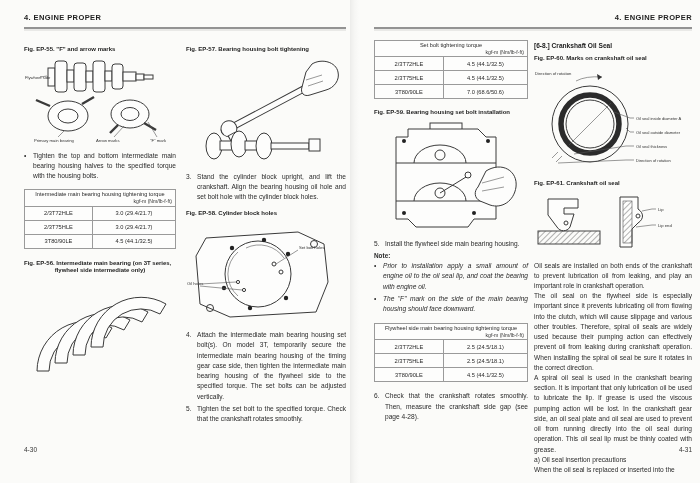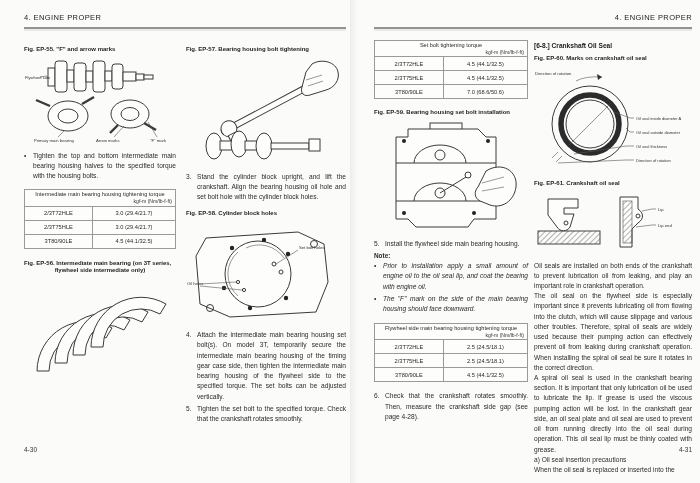--- a/index.html
+++ b/index.html
@@ -1,19 +1,19 @@
 <!DOCTYPE html>
 <html><head>
 <meta charset="utf-8">
 <style>
   html,body{margin:0;padding:0;background:#e9e9e6;}
   .canvas{position:relative;width:700px;height:483px;background:#fbfbf9;overflow:hidden;
           font-family:"Liberation Sans",sans-serif;color:#2a2a2a;}
   .abs{position:absolute;}
-  .hdr{font-size:7.5px;font-weight:normal;letter-spacing:.4px;color:#222;}
+  .hdr{font-size:7.5px;font-weight:bold;letter-spacing:.4px;color:#222;}
   .rule{height:2px;background:#939393;box-shadow:0 2px 0 rgba(0,0,0,.07);}
   .gutter{left:350px;top:0;width:9px;height:483px;
           background:linear-gradient(90deg,rgba(0,0,0,.06),rgba(0,0,0,.02) 50%,rgba(0,0,0,0));}
   .col{position:absolute;}
   .fig-cap{font-size:6px;font-weight:bold;color:#1c1c1c;line-height:1.3;}
   .fig-cap.center{text-align:center;}
   .body-t{font-size:6.6px;line-height:1.55;text-align:justify;color:#2c2c2c;}
   .step{display:flex;font-size:6.6px;line-height:1.55;}
   .step .num{width:11px;flex:none;}
   .step .txt{flex:1;text-align:justify;}

